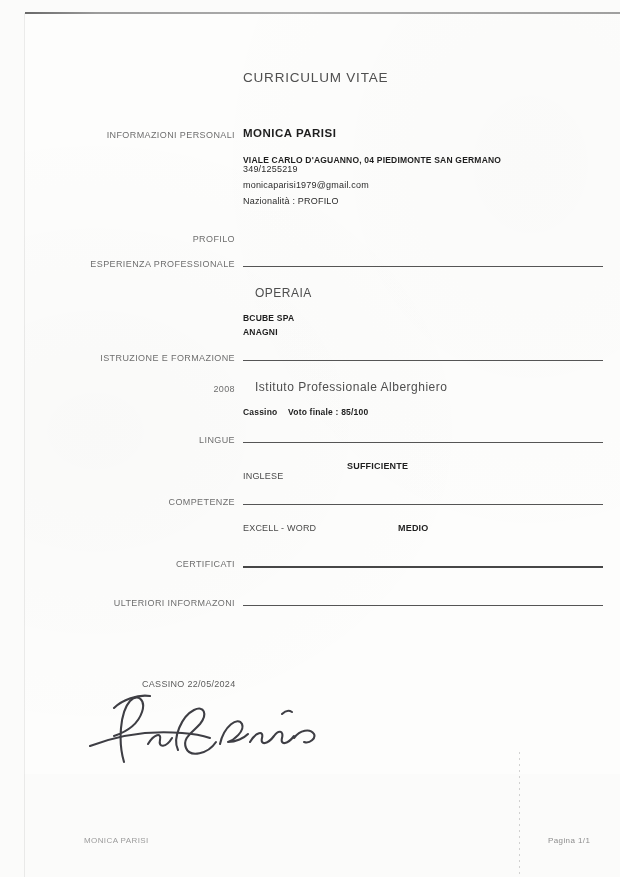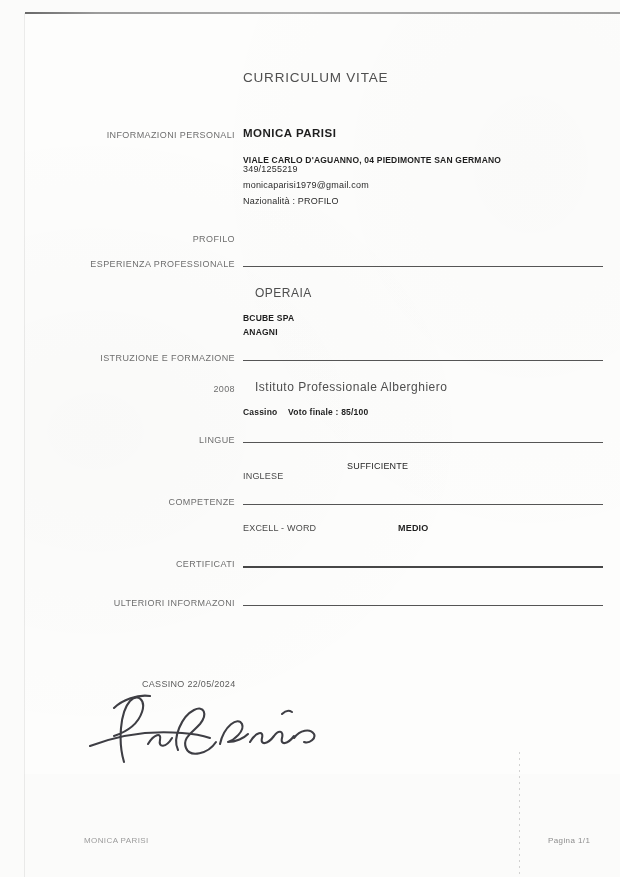--- a/index.html
+++ b/index.html
@@ -75,21 +75,21 @@
   <div class="lbl" style="top:353px">ISTRUZIONE E FORMAZIONE</div>
   <div class="rule" style="top:360px"></div>
   <div class="lbl" style="top:384px">2008</div>
   <div class="t big-entry" style="top:381px">Istituto Professionale Alberghiero</div>
   <div class="t small-bold" style="top:400px">Cassino</div>
   <div class="t small-bold" style="top:400px;left:288px">Voto finale : 85/100</div>
 
   <div class="lbl" style="top:435px">LINGUE</div>
   <div class="rule" style="top:442px"></div>
   <div class="t plain muted" style="top:471px">INGLESE</div>
-  <div class="t plain" style="top:461px;left:347px;color:#1f1f1f;font-weight:400">SUFFICIENTE</div>
+  <div class="t plain" style="top:461px;left:347px;color:#1f1f1f;font-weight:700">SUFFICIENTE</div>
 
   <div class="lbl" style="top:497px">COMPETENZE</div>
   <div class="rule" style="top:504px"></div>
   <div class="t plain muted" style="top:523px">EXCELL - WORD</div>
   <div class="t plain" style="top:523px;left:398px;color:#1f1f1f;font-weight:bold">MEDIO</div>
 
   <div class="lbl" style="top:559px">CERTIFICATI</div>
   <div class="rule thick" style="top:566px"></div>
 
   <div class="lbl" style="top:598px">ULTERIORI INFORMAZONI</div>

